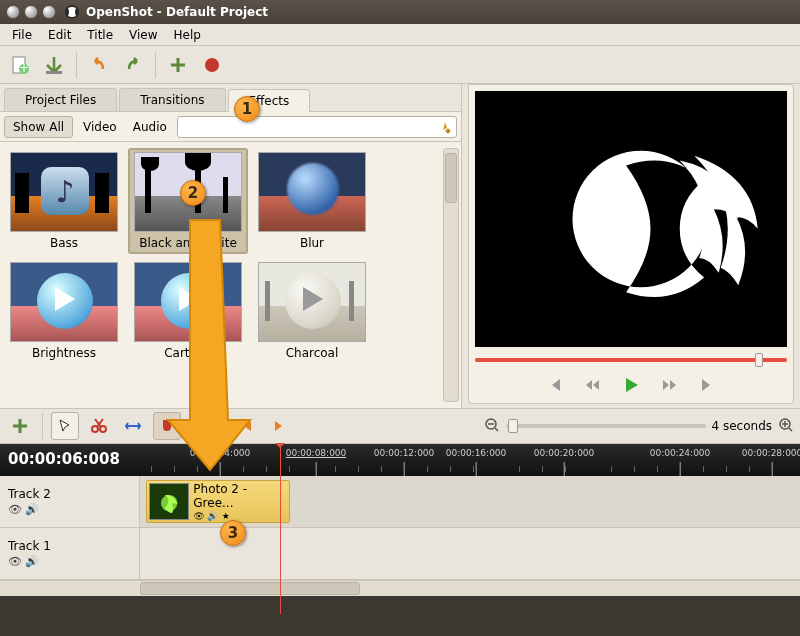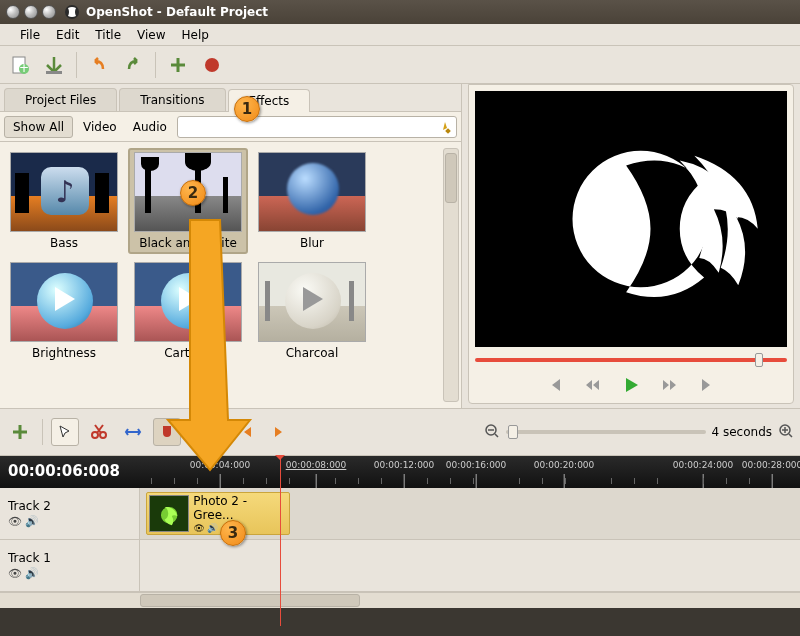--- a/index.html
+++ b/index.html
@@ -1,20 +1,20 @@
 <!DOCTYPE html>
 <html><head>
 <meta charset="utf-8">
 <style>
 * { box-sizing: border-box; margin: 0; padding: 0; font-family: "DejaVu Sans", "Liberation Sans", Arial, sans-serif; font-size: 12px; }
 body { background: #3b3731; width: 800px; height: 636px; overflow: hidden; position: relative; }
 .titlebar { height: 24px; background: linear-gradient(#5a5248,#4a4238); display: flex; align-items: center; padding: 0 6px; color: #fff; font-weight: bold; }
 .win-btn { width: 14px; height: 14px; border-radius: 50%; background: radial-gradient(circle at 30% 30%, #fff, #bbb 50%, #888); margin-right: 4px; border: 1px solid #555; }
 .titlebar svg { margin: 0 6px 0 4px; }
-.menubar { height: 22px; background: #e9e4dc; display: flex; align-items: center; padding: 0 12px; border-bottom: 1px solid #c9c3b8; }
+.menubar { height: 22px; background: #e9e4dc; display: flex; align-items: center; padding: 0 4px; border-bottom: 1px solid #c9c3b8; }
 .menu-item { padding: 2px 8px; cursor: default; }
 .toolbar { height: 38px; background: #e9e4dc; display: flex; align-items: center; padding: 0 6px; gap: 6px; border-bottom: 1px solid #c9c3b8; }
 .tbtn { width: 28px; height: 28px; border: 1px solid transparent; border-radius: 3px; display:flex; align-items:center; justify-content:center; background:transparent; }
 .sep { width:1px; height:26px; background:#c9c3b8; margin:0 2px; }
 .mid { display:flex; height: 324px; background:#e9e4dc; }
 .left-pane { width: 462px; display:flex; flex-direction:column; border-right:1px solid #c9c3b8; }
 .tabs-row { display:flex; align-items:flex-end; height:28px; padding:2px 4px 0; gap:2px; border-bottom:1px solid #c9c3b8; }
 .tab { padding:4px 20px; border:1px solid #c9c3b8; border-bottom:none; background:#ddd8ce; border-radius:4px 4px 0 0; cursor:default; }
 .tab.active { background:#f5f0e6; position:relative; top:1px; }
 .filter-row { display:flex; align-items:center; gap:4px; height:30px; padding:2px 4px; background:#f5f0e6; border-bottom:1px solid #c9c3b8; }
@@ -31,21 +31,21 @@
 .vscroll-thumb { position:absolute; left:1px; right:1px; top:4px; height:50px; background:#cfc8ba; border:1px solid #b8b2a6; border-radius:3px; }
 .right-pane { flex:1; display:flex; flex-direction:column; padding:0 6px 4px; }
 .preview-tabs { display:flex; height:28px; align-items:flex-end; padding-top:2px; }
 .preview-area { flex:1; background:#f5f0e6; border:1px solid #c9c3b8; border-radius:0 4px 4px 4px; display:flex; flex-direction:column; padding:6px; }
 .video { flex:1; background:#000; position:relative; overflow:hidden; }
 .video svg { width:100%; height:100%; }
 .seek { height:18px; display:flex; align-items:center; margin:4px 0; }
 .seek-track { flex:1; height:4px; background:#e74c3c; border-radius:2px; position:relative; }
 .seek-thumb { position:absolute; right:24px; top:-5px; width:8px; height:14px; background:#f5f0e6; border:1px solid #999; border-radius:2px; }
 .transport { display:flex; justify-content:center; gap:10px; height:24px; align-items:center; }
-.tl-toolbar { height:48px; background:#e9e4dc; display:flex; align-items:center; padding:0 6px; gap:6px; border-top:1px solid #c9c3b8; border-bottom:1px solid #c9c3b8;text-align:right; }
+.tl-toolbar { height:36px; background:#e9e4dc; display:flex; align-items:center; padding:0 6px; gap:6px; border-top:1px solid #c9c3b8; border-bottom:1px solid #c9c3b8;text-align:right; }
 .zoom-group { margin-left:auto; display:flex; align-items:center; gap:6px; }
 .zoom-track { width:200px; height:4px; background:#c9c3b8; border-radius:2px; position:relative; }
 .zoom-thumb { position:absolute; left:2px; top:-5px; width:10px; height:14px; background:#f5f0e6; border:1px solid #999; border-radius:2px; }
 .ruler { height:32px; background:linear-gradient(#2a2a2a,#111); color:#ddd; position:relative; overflow:hidden; }
 .time-current { position:absolute; left:8px; top:6px; font-size:15px; font-weight:bold; color:#fff; }
 .ticks { position:absolute; left:140px; right:0; top:0; bottom:0; }
 .tick { position:absolute; top:4px; font-size:9px; color:#ccc; transform:translateX(-50%); white-space:nowrap; }
 .tick::after { content:""; position:absolute; left:50%; top:14px; width:1px; height:14px; background:#aaa; }
 .minor { position:absolute; top:22px; width:1px; height:6px; background:#666; }
 .playhead { position:absolute; top:0; bottom:0; width:1px; background:#e74c3c; z-index:5; }
@@ -323,21 +323,21 @@
       <div class="minor" style="left: 218px;"></div>
       <div class="minor" style="left: 241px;"></div>
       <div class="tick" style="left: 336px; text-align: right;">00:00:16:000</div>
       <div class="minor" style="left: 287px;"></div>
       <div class="minor" style="left: 310px;"></div>
       <div class="minor" style="left: 333px;"></div>
       <div class="tick" style="left: 424px;">00:00:20:000</div>
       <div class="minor" style="left: 379px;"></div>
       <div class="minor" style="left: 402px;"></div>
       <div class="minor" style="left: 425px;"></div>
-      <div class="tick" style="left: 563px;">00:00:24:000</div>
+      <div class="tick" style="left: 540px;">00:00:24:000</div>
       <div class="minor" style="left: 471px;"></div>
       <div class="minor" style="left: 494px;"></div>
       <div class="minor" style="left: 517px;"></div>
       <div class="tick" style="left: 632px;">00:00:28:000</div>
       <div class="minor" style="left: 563px;"></div>
       <div class="minor" style="left: 586px;"></div>
       <div class="minor" style="left: 609px;"></div>
     </div>
 </div>
 

